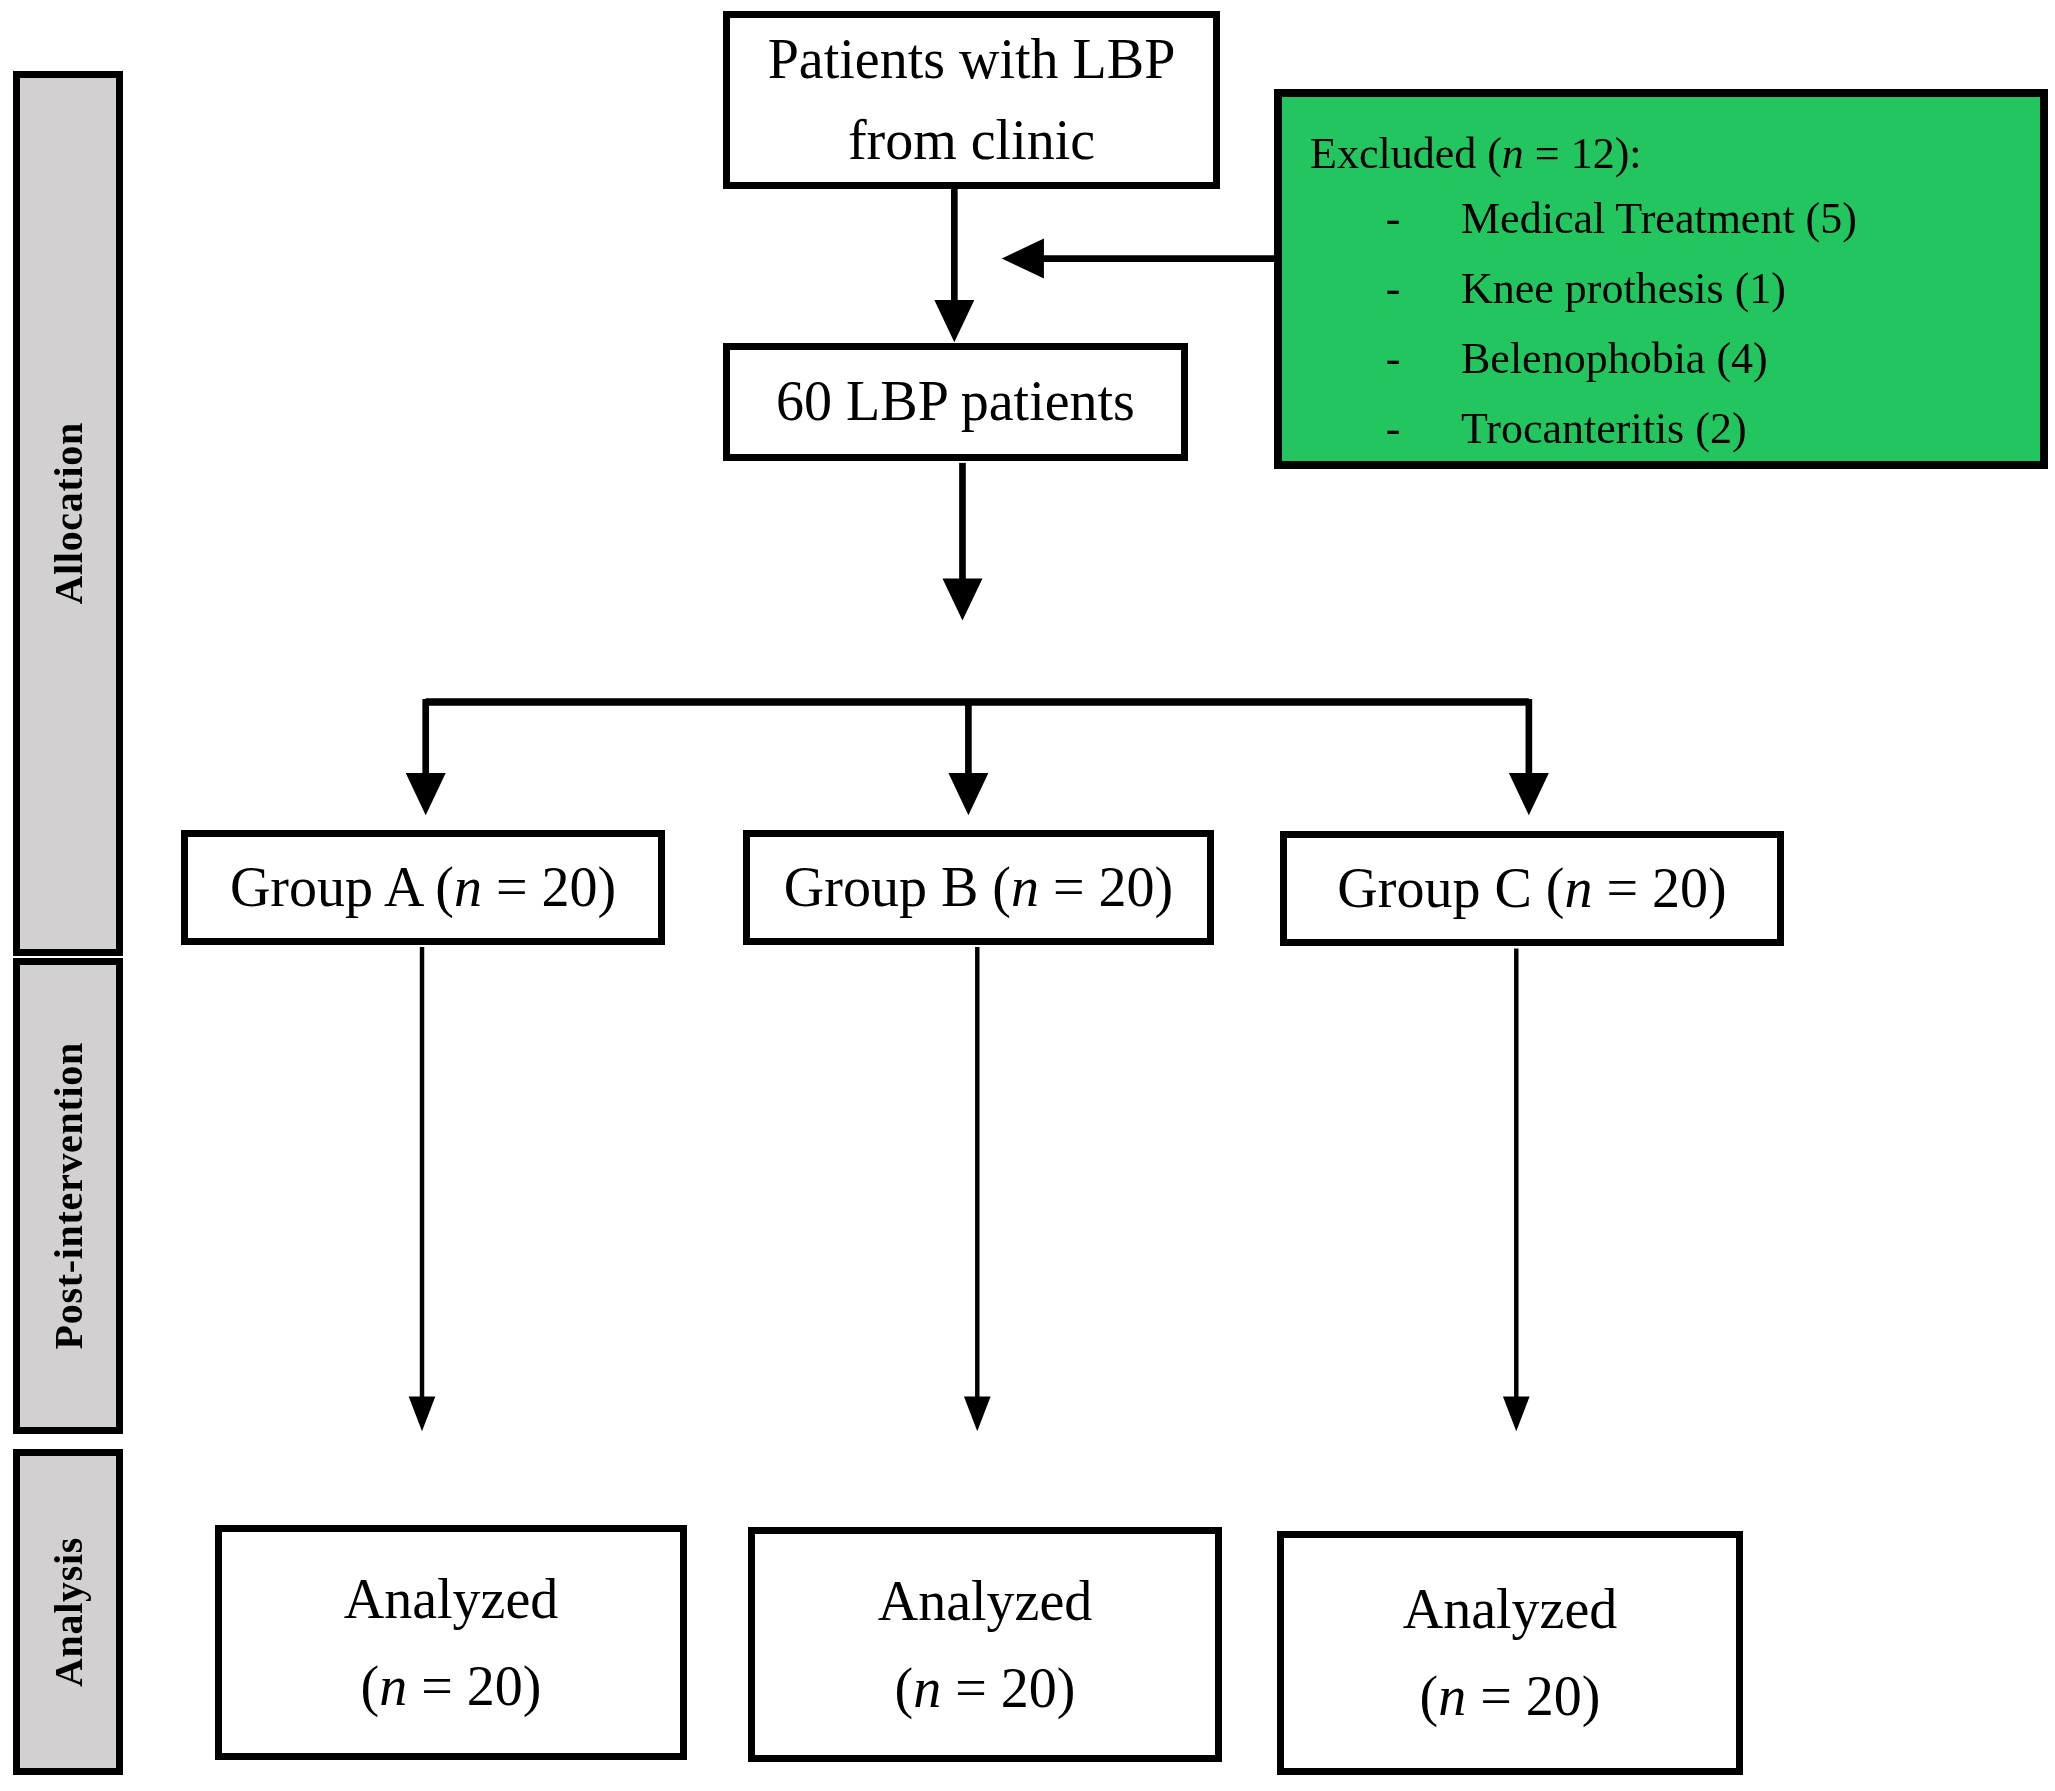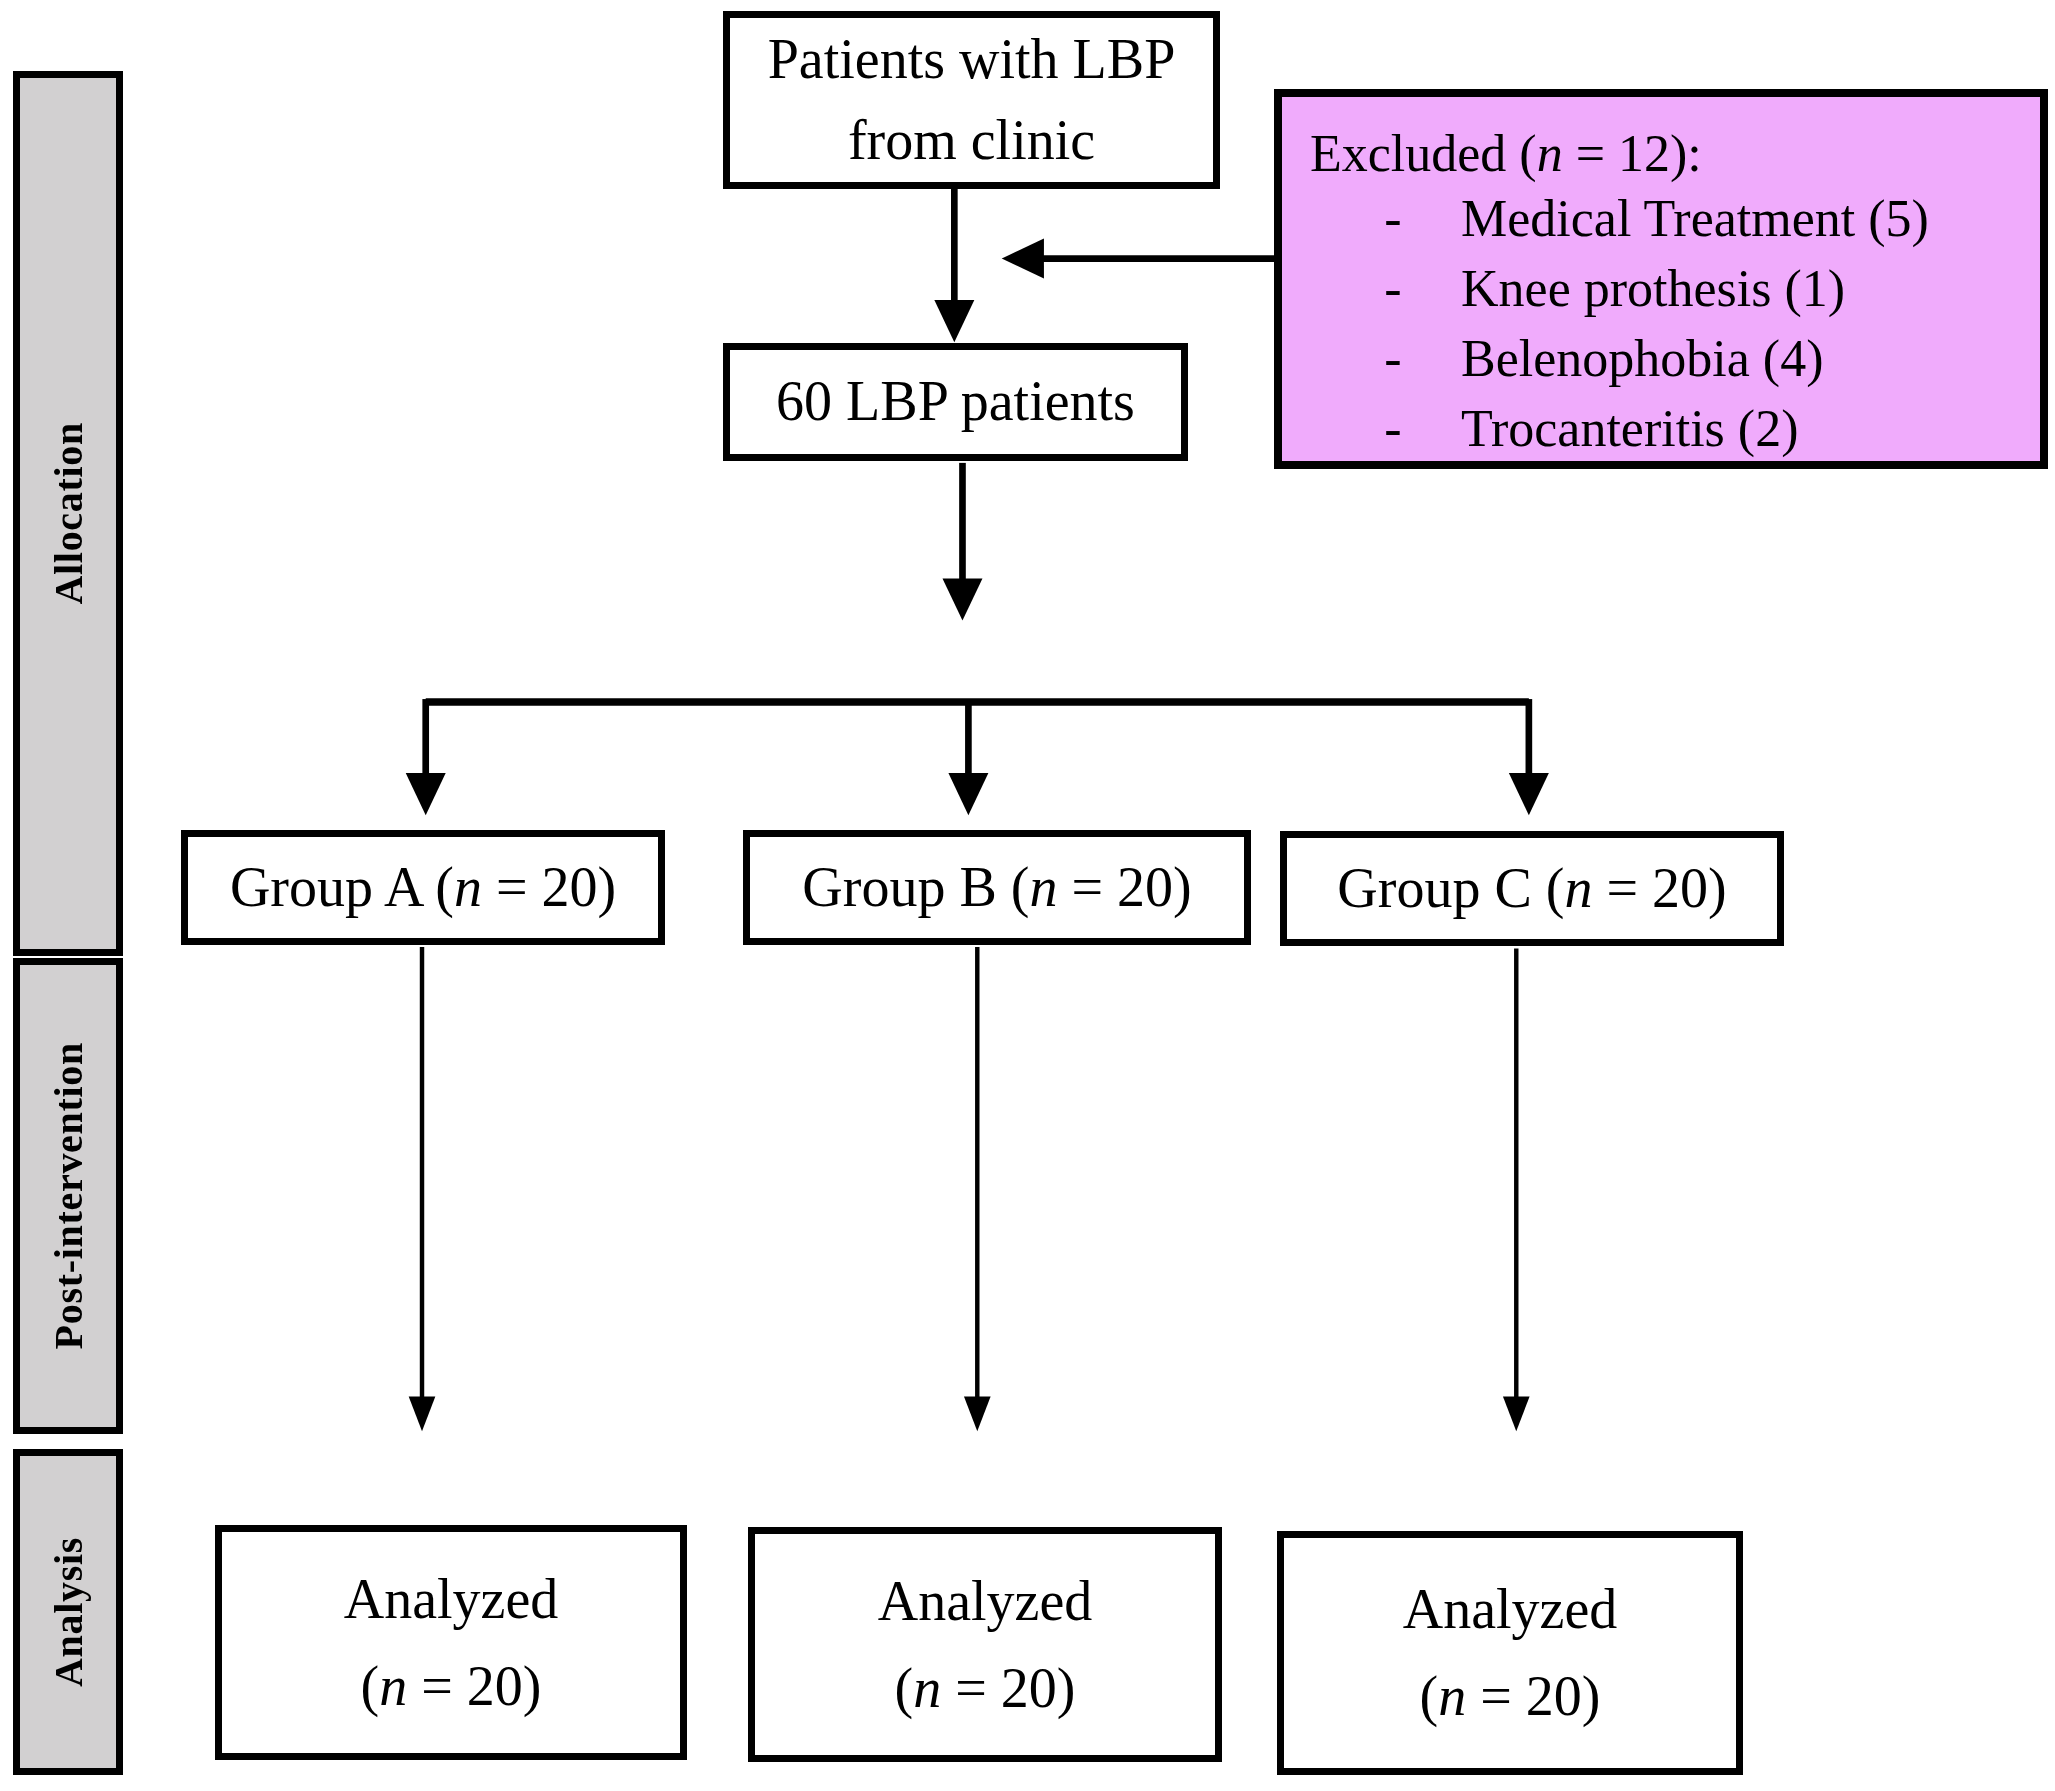--- a/index.html
+++ b/index.html
@@ -57,36 +57,36 @@
     line-height: 1.45;
     display: flex;
     flex-direction: column;
     align-items: center;
     justify-content: center;
     text-align: center;
   }
   .fb-source   { left: 723px;  top: 11px;   width: 497px;  height: 178px; }
   .fb-enrolled { left: 723px;  top: 343px;  width: 465px;  height: 118px; }
   .fb-group-a  { left: 181px;  top: 830px; width: 484px;  height: 115px; }
-  .fb-group-b  { left: 743px; top: 830px; width: 508px;  height: 115px; }
+  .fb-group-b  { left: 743px; top: 830px; width: 471px;  height: 115px; }
   .fb-group-c  { left: 1280px; top: 831px; width: 504px;  height: 115px; }
   .fb-anal-1   { left: 215px;  top: 1525px; width: 472px;  height: 235px; }
   .fb-anal-2   { left: 748px; top: 1527px; width: 474px;  height: 235px; }
   .fb-anal-3   { left: 1277px; top: 1531px; width: 466px;  height: 244px; }
   .fb-anal-1, .fb-anal-2, .fb-anal-3 { line-height: 1.55; }
 
   
   .fb-excluded {
     position: absolute;
     left: 1274px; top: 89px;
     width: 774px; height: 380px;
-    background: #f0abfc;
+    background: #22c55e;
     border: 8.1px solid #000000;
     box-sizing: border-box;
-    font-size: 52px;
+    font-size: 44px;
     text-align: left;
   }
   .exc-title {
     margin: 30px 0 4.4px 28px;
     line-height: 53px;
     white-space: nowrap;
   }
   .exc-item {
     display: flex;
     line-height: 70px;

